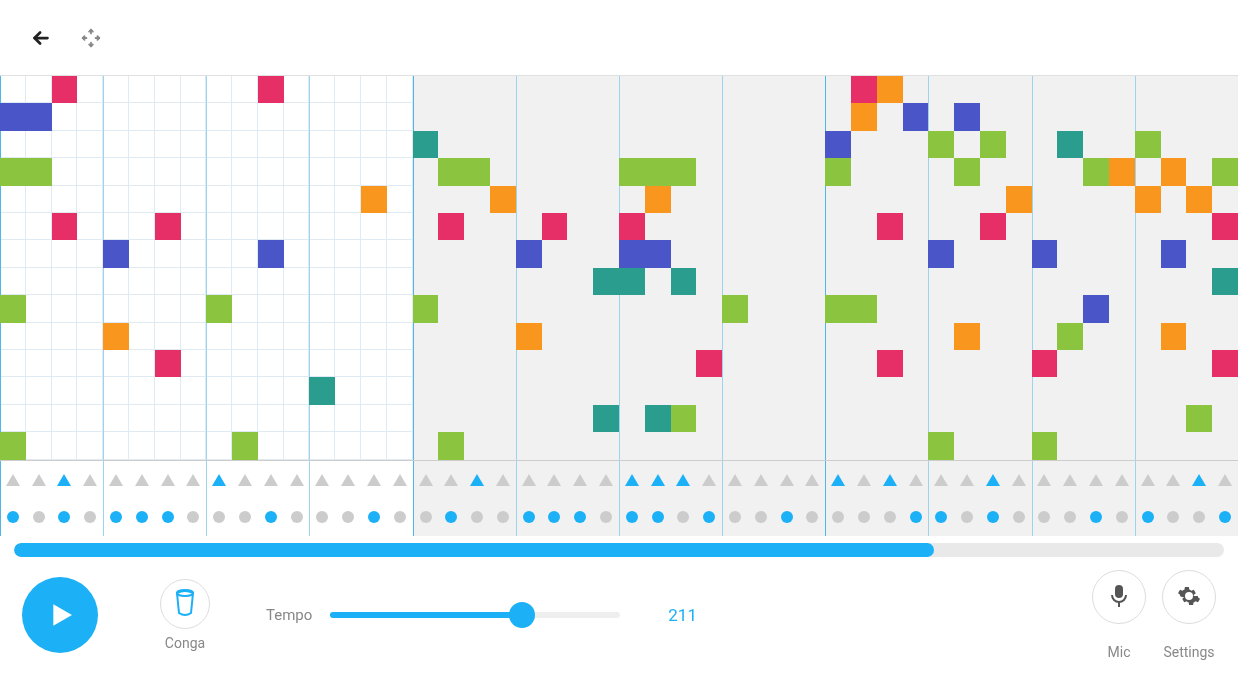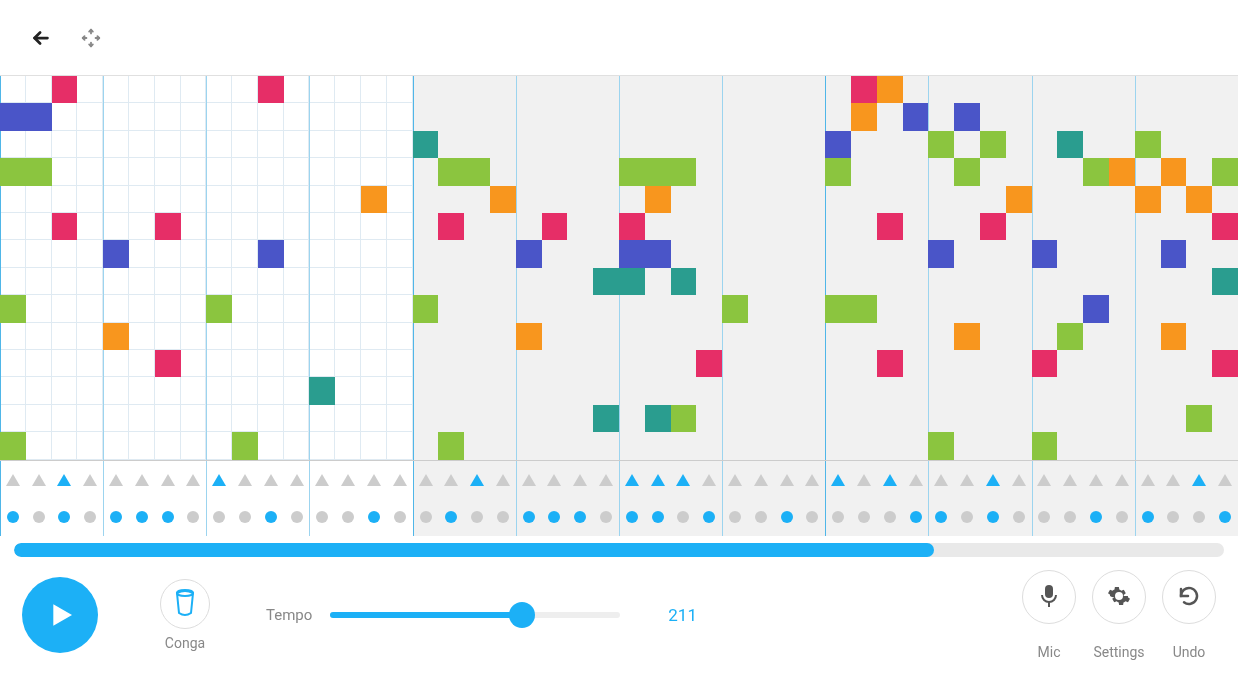--- a/index.html
+++ b/index.html
@@ -1111,23 +1111,14 @@
       <span>Mic</span>
     </div>
     <div class="tool">
       <div class="circ">
           <span><svg width="24" height="24" viewBox="0 0 24 24" fill="#555">
               <path d="M12 8a4 4 0 1 0 0 8 4 4 0 0 0 0-8zm9 4a7 7 0 0 1-.1 1.2l2.1 1.6-2 3.5-2.5-1a7 7 0 0 1-2 1.2l-.4 2.6h-4l-.4-2.6a7 7 0 0 1-2-1.2l-2.5 1-2-3.5 2.1-1.6A7 7 0 0 1 3 12a7 7 0 0 1 .1-1.2L1 9.2l2-3.5 2.5 1a7 7 0 0 1 2-1.2L7.9 3h4l.4 2.6a7 7 0 0 1 2 1.2l2.5-1 2 3.5-2.1 1.6c.1.4.1.8.1 1.2z"></path>
             </svg></span>
         </div>
       <span>Settings</span>
     </div>
-    <div class="tool">
-      <div class="circ">
-          <span><svg width="24" height="24" viewBox="0 0 24 24" fill="none" stroke="#555" stroke-width="2.5" stroke-linecap="round">
-              <path d="M4 12a8 8 0 1 1 3 6.2"></path>
-              <path d="M4 5v7h7"></path>
-            </svg></span>
-        </div>
-      <span>Undo</span>
-    </div>
   </div>
 </div>
 
 </body></html>

